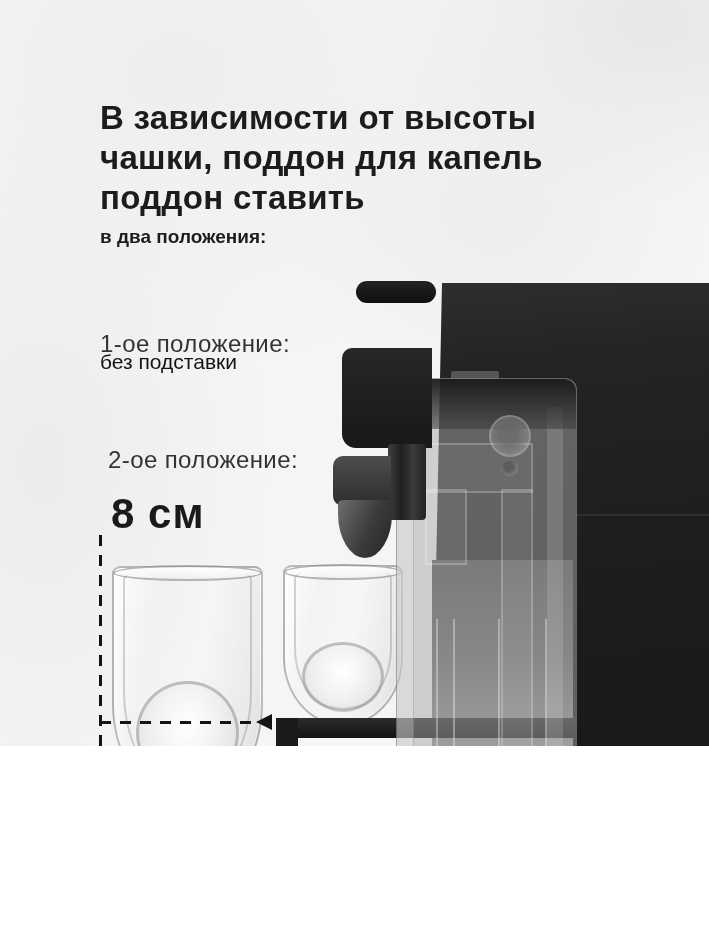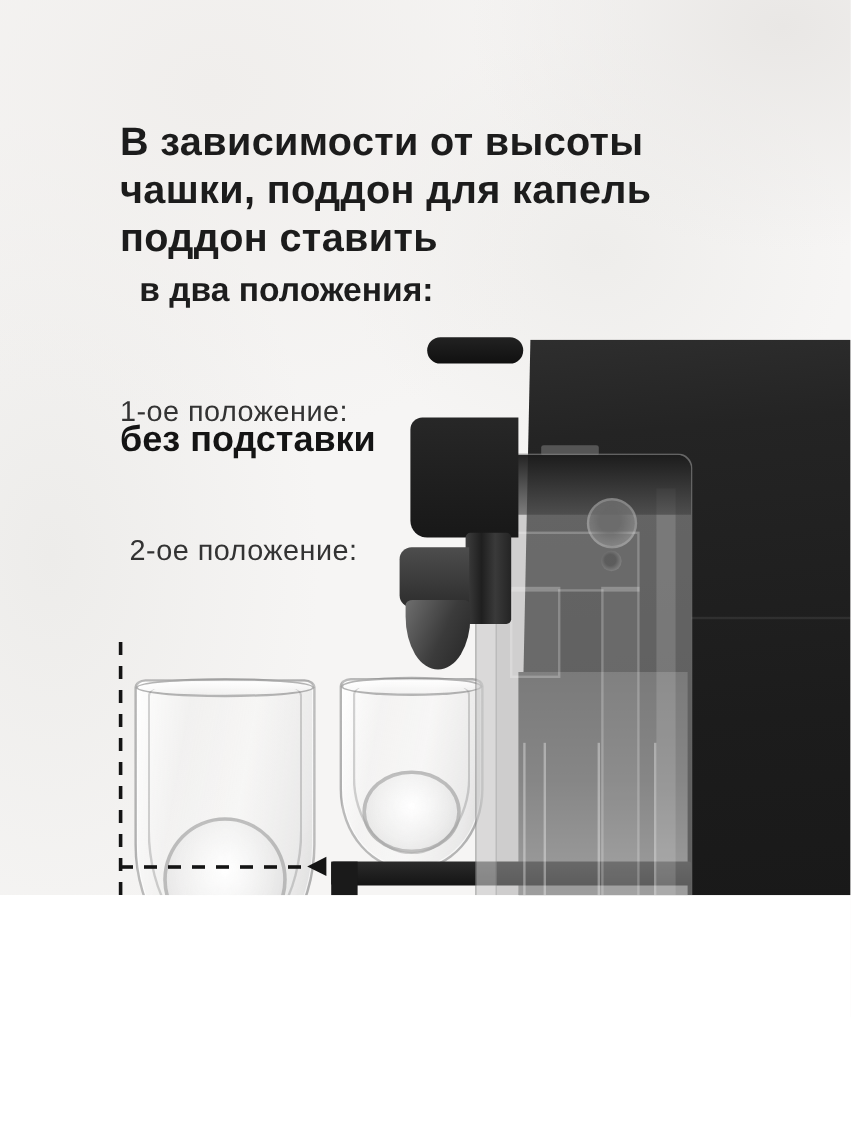--- a/index.html
+++ b/index.html
@@ -11,23 +11,23 @@
       radial-gradient(520px 420px at 25% 10%, #f0eeec 0%, rgba(240,238,236,0) 70%),
       radial-gradient(320px 520px at 6% 62%, #edecea 0%, rgba(237,236,234,0) 70%),
       radial-gradient(300px 260px at 70% 28%, #eeedeb 0%, rgba(238,237,235,0) 70%),
       #f6f5f4;
   }
   .abs{position:absolute;}
 
   
   .heading{left:100px;top:98px;font-size:33px;line-height:40px;font-weight:600;
            color:#1c1c1c;letter-spacing:.3px;}
-  .subtitle{left:116px;top:226px;font-size:28px;font-weight:600;color:#1d1d1d;}
+  .subtitle{left:100px;top:226px;font-size:19px;font-weight:600;color:#1d1d1d;}
   .pos-label{font-size:24px;font-weight:400;color:#333;letter-spacing:.4px;}
-  .pos-name{font-size:30px;font-weight:700;color:#141414;}
+  .pos-name{font-size:21px;font-weight:400;color:#141414;}
   .pos-value{font-size:42px;font-weight:700;color:#1a1a1a;letter-spacing:1px;}
 
   
   .counter{left:228px;top:840px;width:481px;height:105px;
     clip-path:polygon(4px 22px,100% 10px,100% 100%,38px 100%);
     background:linear-gradient(180deg,#f0efed 0px,#e9e8e6 22px,#e2e1df 32px,
       #e8e7e5 46px,#f2f1ef 58px,#e7e6e4 68px,#e0dfdd 100%);}
   .machine-shadow{left:240px;top:852px;width:470px;height:18px;
     background:radial-gradient(ellipse at 50% 50%,rgba(0,0,0,.42),rgba(0,0,0,0) 72%);
     filter:blur(5px);}
@@ -115,20 +115,21 @@
     <span style="display:block">В зависимости от высоты</span>
     <span style="display:block">чашки, поддон для капель</span>
     <span style="display:block">поддон ставить</span>
   </div>
   <div class="abs subtitle">в два положения:</div>
 
   <div class="abs pos-label" style="left:100px;top:330px">1-ое положение:</div>
   <div class="abs pos-name" style="left:100px;top:350px">без подставки</div>
 
   <div class="abs pos-label" style="left:108px;top:446px">2-ое положение:</div>
+  <div class="abs pos-value" style="left:111px;top:490px">8 см</div>
 
   <div class="abs counter"></div>
   <div class="abs machine-shadow"></div>
 
   <div class="abs body"></div>
   <div class="abs body-seam"></div>
   <div class="abs alcove"></div>
   <div class="abs lever"></div>
 
   <div class="abs cup" style="left:283px;top:565px;width:116px;height:157px">

